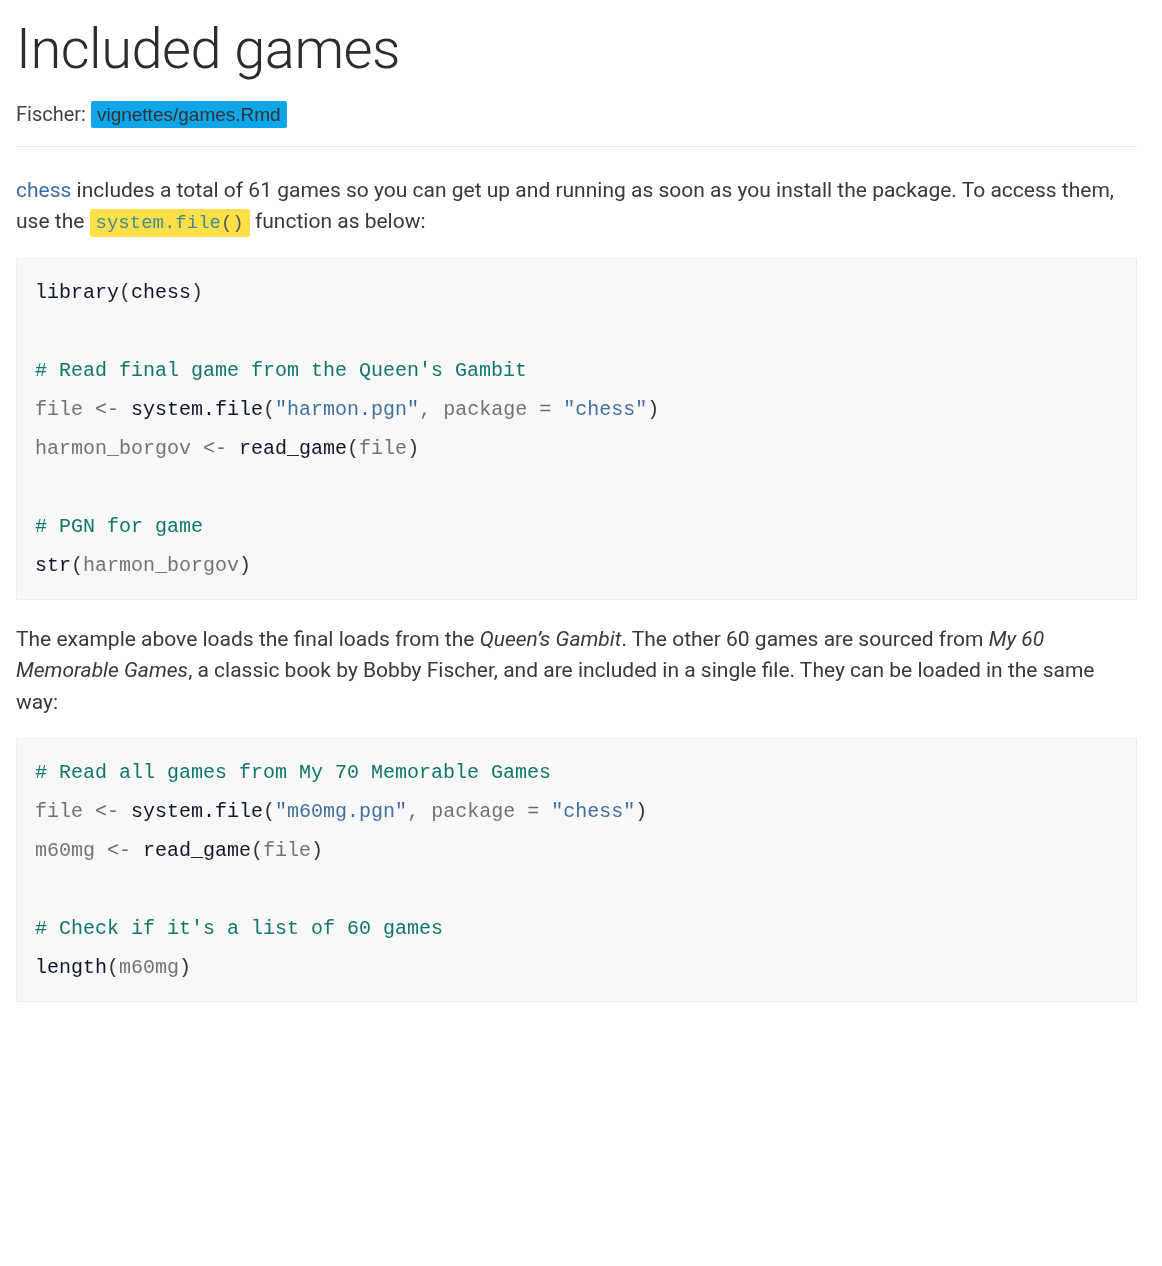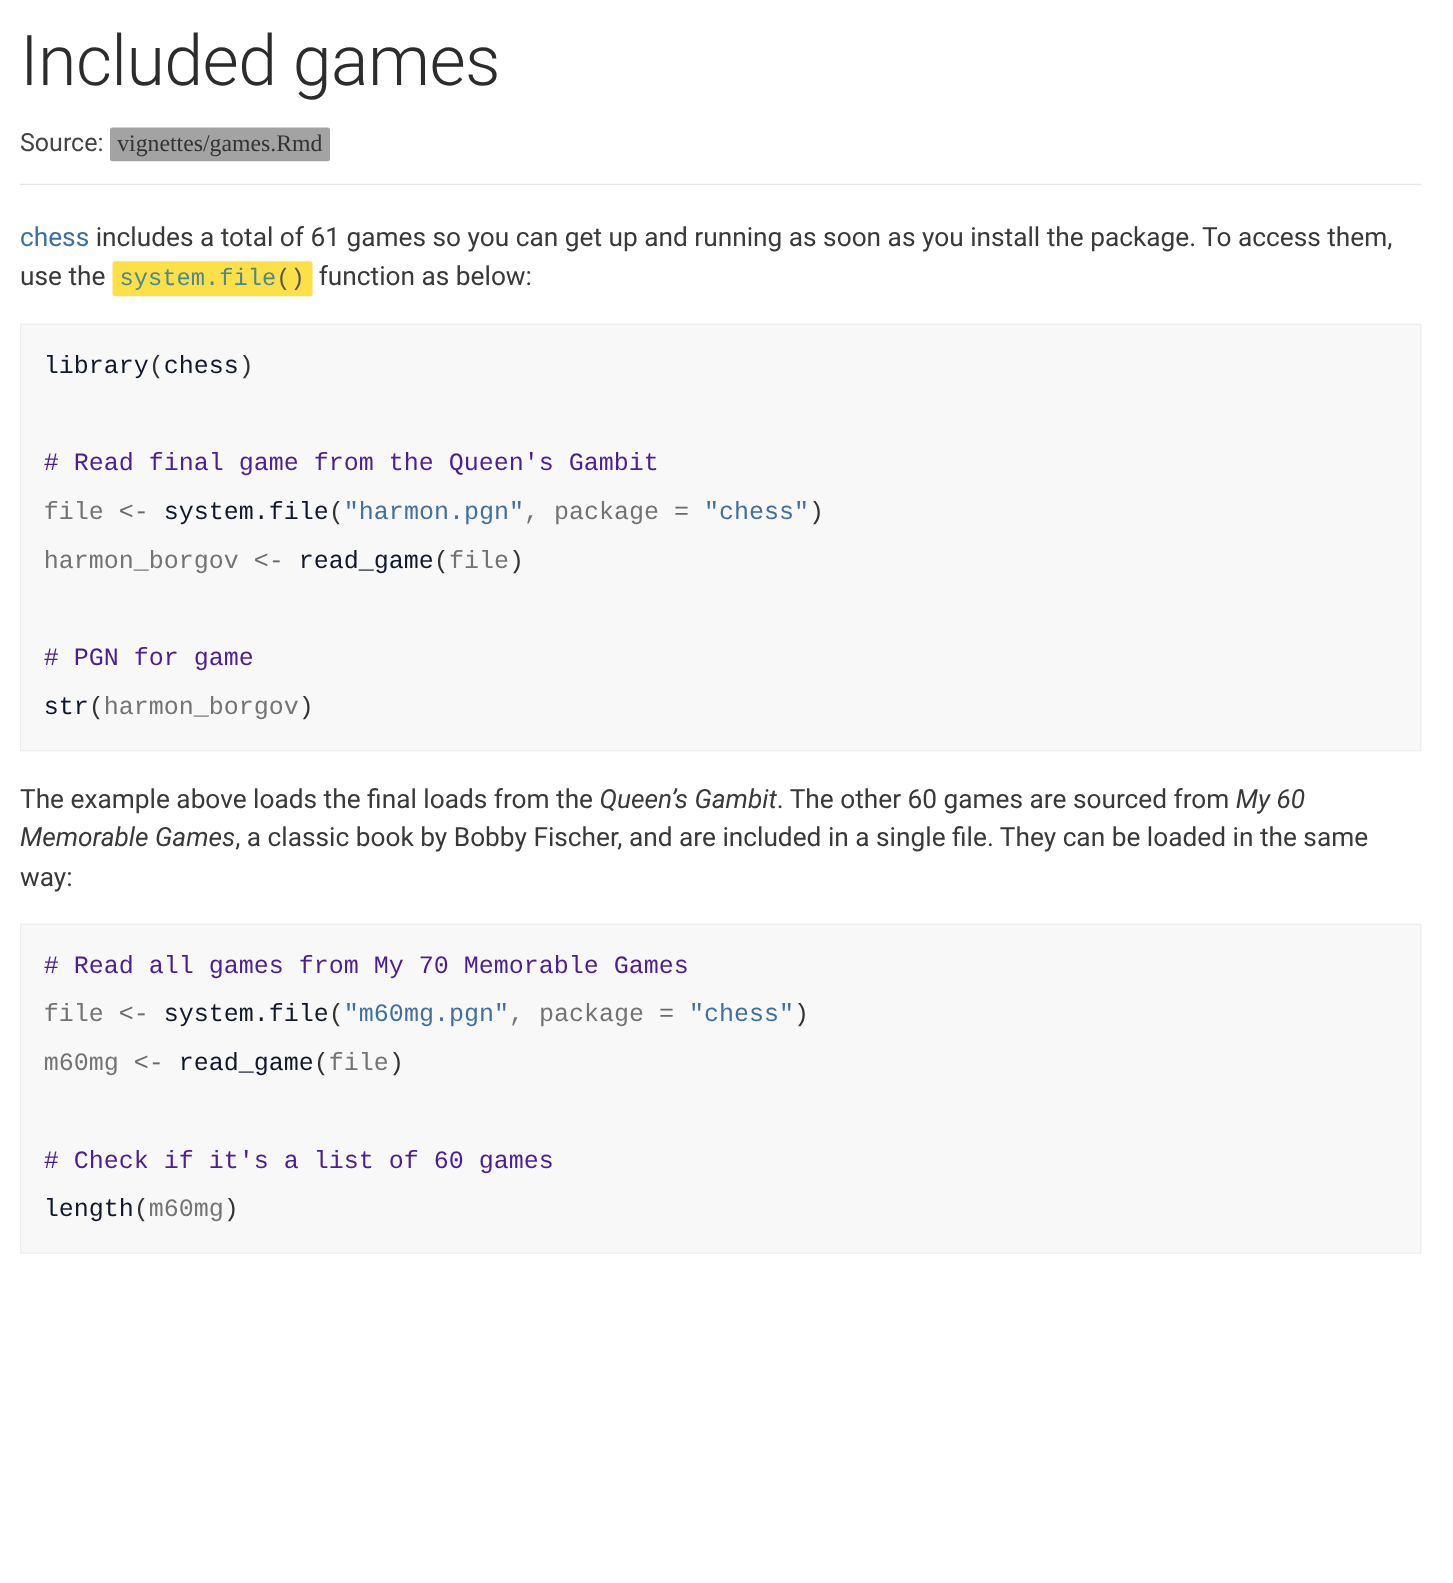--- a/index.html
+++ b/index.html
@@ -23,22 +23,22 @@
     margin: 0 0 16px 0;
     color: #2c2c2c;
     letter-spacing: -0.5px;
   }
   .source-line {
     font-size: 20px;
     color: #444;
     margin: 0 0 16px 0;
   }
   .source-line code {
-    font-family: Liberation Serif, serif;
-    background: #a3a3a3;
+    font-family: Liberation Sans, sans-serif;
+    background: #0ea5e9;
     padding: 3px 6px;
     font-size: 19px;
     color: #333;
     border-radius: 2px;
   }
   hr.rule {
     border: none;
     border-top: 1px solid #e6e6e6;
     margin: 0 0 28px 0;
   }
@@ -72,32 +72,32 @@
     font-size: 20px;
     line-height: 1.95;
     color: #333;
     white-space: pre;
     overflow-x: auto;
   }
   pre.codeblock .fn   { color: #0f172a; }  
   pre.codeblock .op   { color: #6a6a6a; }  
   pre.codeblock .pn   { color: #333333; }  
   pre.codeblock .str  { color: #4070a0; }  
-  pre.codeblock .cmt  { color: #4c1d95; }  
+  pre.codeblock .cmt  { color: #0f766e; }  
   pre.codeblock .id   { color: #737373; }  
 </style>
 </head>
 <body>
 
 <div class="page">
 
   <h1 class="title">Included games</h1>
 
   <div class="source-line">
-    <span>Source: </span><code>vignettes/games.Rmd</code>
+    <span>Fischer: </span><code>vignettes/games.Rmd</code>
   </div>
 
   <hr class="rule">
 
   <p class="body">
     <a href="#">chess</a><span> includes a total of 61 games so you can get up and running as soon as you install the package. To access them, use the </span><code class="inline"><span class="fn">system.file</span><span class="paren">()</span></code><span> function as below:</span>
   </p>
 
   <pre class="codeblock"><span class="fn">library</span><span class="pn">(</span><span class="fn">chess</span><span class="pn">)</span>
 

